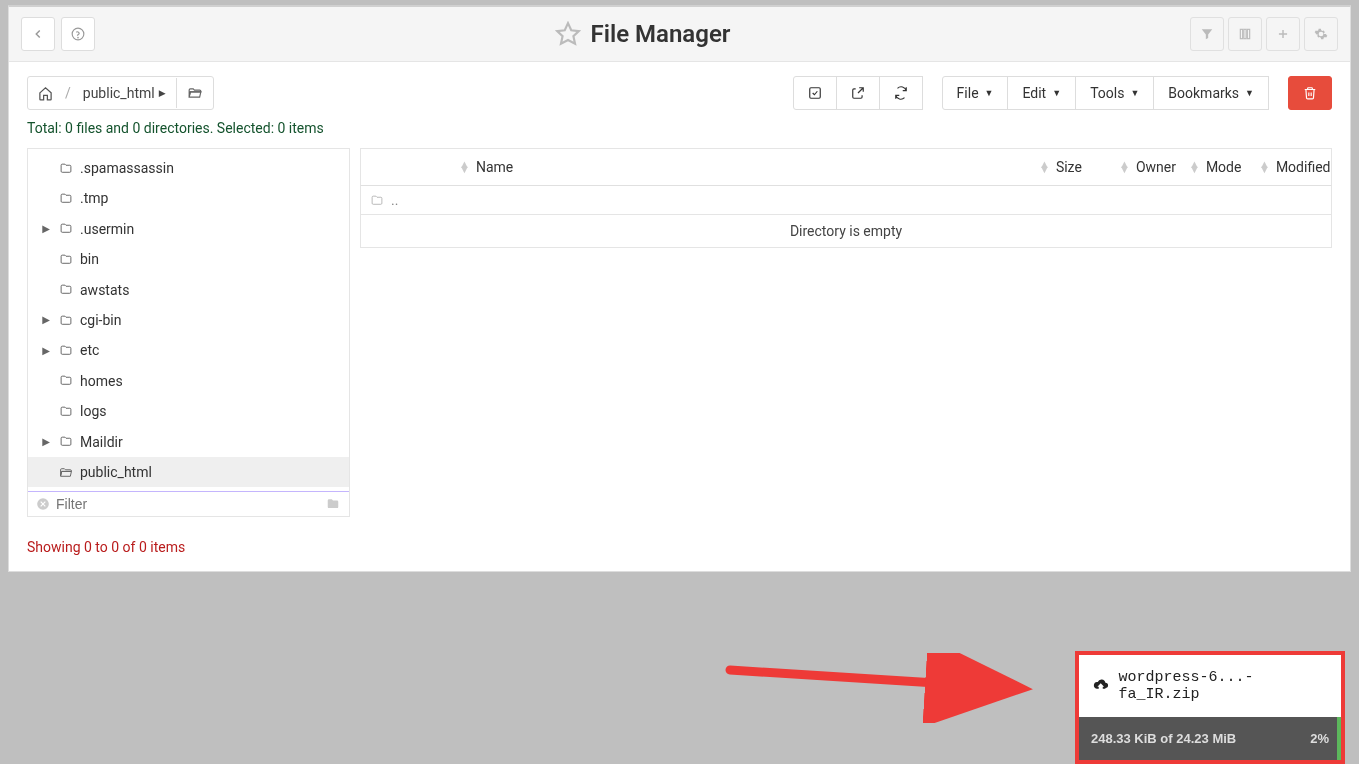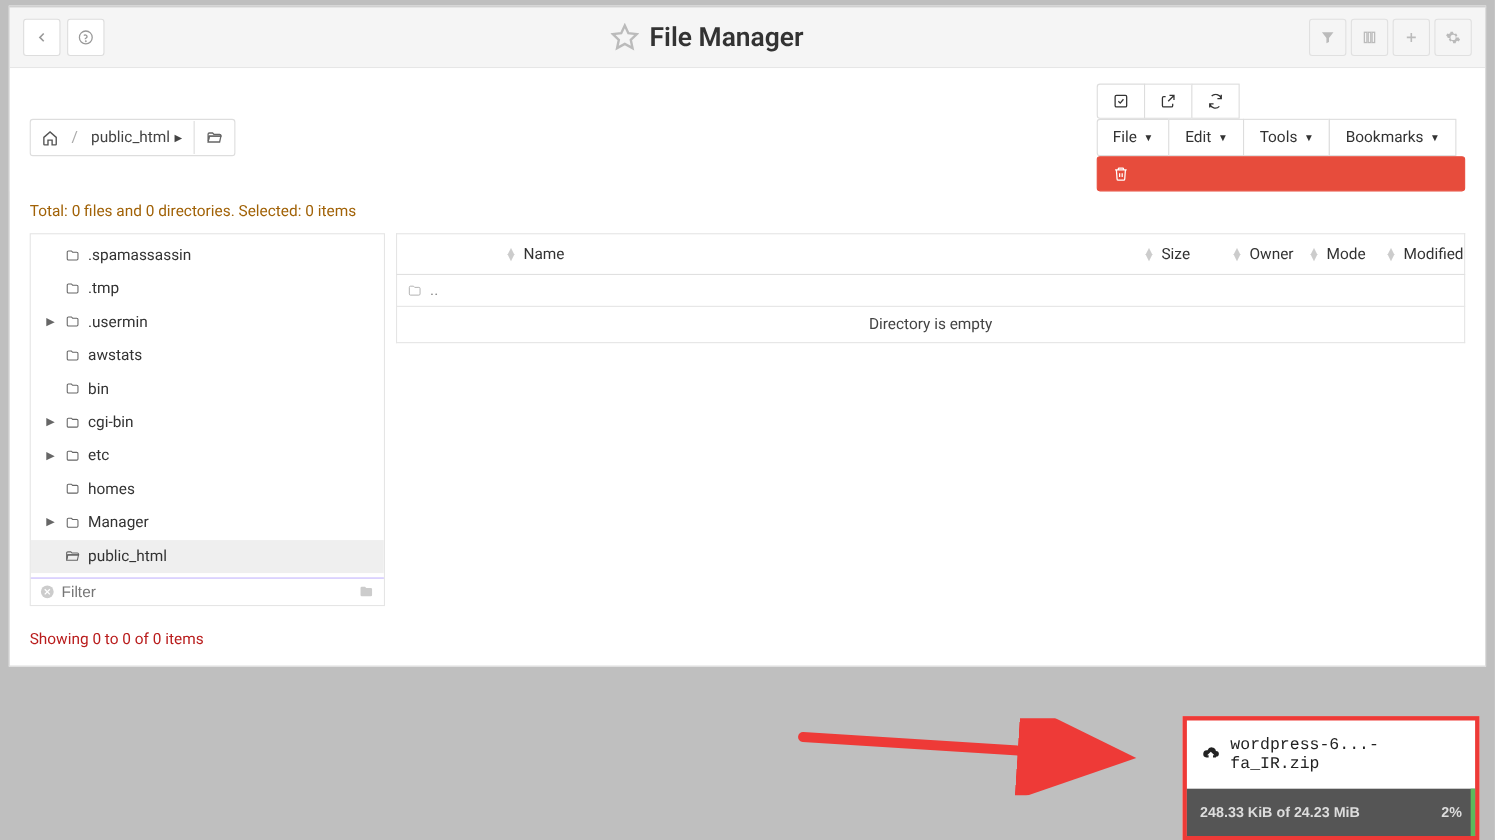--- a/index.html
+++ b/index.html
@@ -56,35 +56,35 @@
       border-radius: 3px;
       overflow: hidden;
     }
     .bc-seg {
       padding: 8px 10px;
       display: flex; align-items: center; gap: 4px;
       cursor: pointer;
       color: #444;
     }
     .bc-sep { color: #aaa; padding: 0 2px; }
-    .toolbar-right { display: flex; gap: 0; flex-direction: column; }
+    .toolbar-right { display: flex; gap: 12px; }
     .tool-btn {
       border: 1px solid #ddd;
       background: #fff;
       padding: 8px 14px;
       cursor: pointer;
       color: #333;
       display: flex; align-items: center; gap: 6px;
       margin-left: -1px;
     }
     .tool-btn:first-child { border-top-left-radius: 3px; border-bottom-left-radius: 3px; }
     .tool-group { display: flex; margin-right: 8px; }
     .tool-btn.danger { background: #e74c3c; color: #fff; border-color: #e74c3c; border-radius: 3px; }
     .caret-down { font-size: 9px; }
-    .status-line { padding: 10px 18px 6px 18px; color: #a16207; font-size: 14px; }
+    .status-line { padding: 10px 18px 6px 18px; color: #14532d; font-size: 14px; }
     .content { display: flex; padding: 6px 18px 14px 18px; gap: 10px; }
     .tree {
       width: 323px;
       border: 1px solid #e5e5e5;
       background: #fff;
       position: relative;
       display: flex;
       flex-direction: column;
     }
     .tree-scroll {
@@ -333,30 +333,30 @@
             <svg width="16" height="13" viewBox="0 0 24 24">
               <path d="M3 6a2 2 0 012-2h5l2 2h7a2 2 0 012 2v9a2 2 0 01-2 2H5a2 2 0 01-2-2V6z" fill="none" stroke="#666" stroke-width="1.8"></path>
             </svg>
             <span>.usermin</span>
           </div>
           <div class="tree-item">
             <span class="tree-expand"></span>
             <svg width="16" height="13" viewBox="0 0 24 24">
               <path d="M3 6a2 2 0 012-2h5l2 2h7a2 2 0 012 2v9a2 2 0 01-2 2H5a2 2 0 01-2-2V6z" fill="none" stroke="#666" stroke-width="1.8"></path>
             </svg>
+            <span>bin</span>
+          </div>
+          <div class="tree-item">
+            <span class="tree-expand"></span>
+            <svg width="16" height="13" viewBox="0 0 24 24">
+              <path d="M3 6a2 2 0 012-2h5l2 2h7a2 2 0 012 2v9a2 2 0 01-2 2H5a2 2 0 01-2-2V6z" fill="none" stroke="#666" stroke-width="1.8"></path>
+            </svg>
             <span>awstats</span>
           </div>
           <div class="tree-item">
-            <span class="tree-expand"></span>
-            <svg width="16" height="13" viewBox="0 0 24 24">
-              <path d="M3 6a2 2 0 012-2h5l2 2h7a2 2 0 012 2v9a2 2 0 01-2 2H5a2 2 0 01-2-2V6z" fill="none" stroke="#666" stroke-width="1.8"></path>
-            </svg>
-            <span>bin</span>
-          </div>
-          <div class="tree-item">
             <span class="tree-expand">▶</span>
             <svg width="16" height="13" viewBox="0 0 24 24">
               <path d="M3 6a2 2 0 012-2h5l2 2h7a2 2 0 012 2v9a2 2 0 01-2 2H5a2 2 0 01-2-2V6z" fill="none" stroke="#666" stroke-width="1.8"></path>
             </svg>
             <span>cgi-bin</span>
           </div>
           <div class="tree-item">
             <span class="tree-expand">▶</span>
             <svg width="16" height="13" viewBox="0 0 24 24">
               <path d="M3 6a2 2 0 012-2h5l2 2h7a2 2 0 012 2v9a2 2 0 01-2 2H5a2 2 0 01-2-2V6z" fill="none" stroke="#666" stroke-width="1.8"></path>
@@ -364,25 +364,32 @@
             <span>etc</span>
           </div>
           <div class="tree-item">
             <span class="tree-expand"></span>
             <svg width="16" height="13" viewBox="0 0 24 24">
               <path d="M3 6a2 2 0 012-2h5l2 2h7a2 2 0 012 2v9a2 2 0 01-2 2H5a2 2 0 01-2-2V6z" fill="none" stroke="#666" stroke-width="1.8"></path>
             </svg>
             <span>homes</span>
           </div>
           <div class="tree-item">
+            <span class="tree-expand"></span>
+            <svg width="16" height="13" viewBox="0 0 24 24">
+              <path d="M3 6a2 2 0 012-2h5l2 2h7a2 2 0 012 2v9a2 2 0 01-2 2H5a2 2 0 01-2-2V6z" fill="none" stroke="#666" stroke-width="1.8"></path>
+            </svg>
+            <span>logs</span>
+          </div>
+          <div class="tree-item">
             <span class="tree-expand">▶</span>
             <svg width="16" height="13" viewBox="0 0 24 24">
               <path d="M3 6a2 2 0 012-2h5l2 2h7a2 2 0 012 2v9a2 2 0 01-2 2H5a2 2 0 01-2-2V6z" fill="none" stroke="#666" stroke-width="1.8"></path>
             </svg>
-            <span>Manager</span>
+            <span>Maildir</span>
           </div>
           <div class="tree-item active">
             <span class="tree-expand"></span>
             <svg width="16" height="13" viewBox="0 0 24 24">
               <path d="M2 7a2 2 0 012-2h5l2 2h9a2 2 0 012 2v1H4l-2 8V7z" fill="none" stroke="#666" stroke-width="1.8"></path>
               <path d="M4 10h18l-2 9H2l2-9z" fill="none" stroke="#666" stroke-width="1.8"></path>
             </svg>
             <span>public_html</span>
           </div>
         </div>

